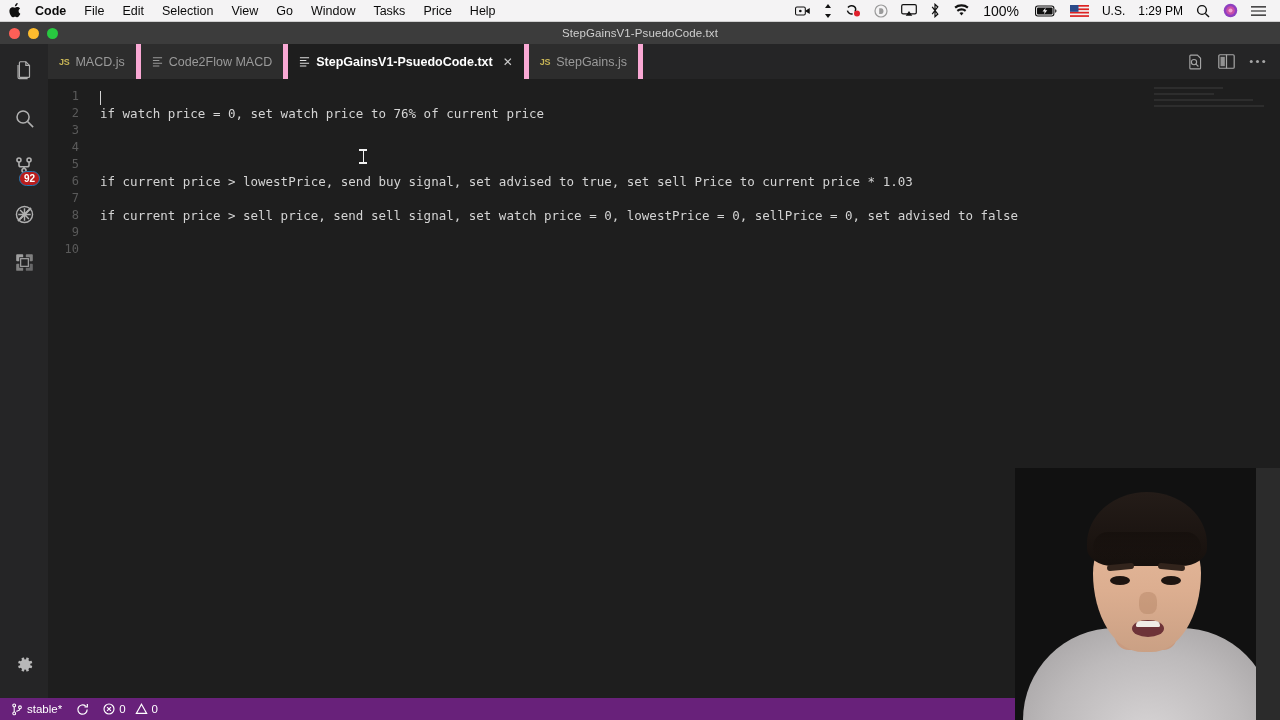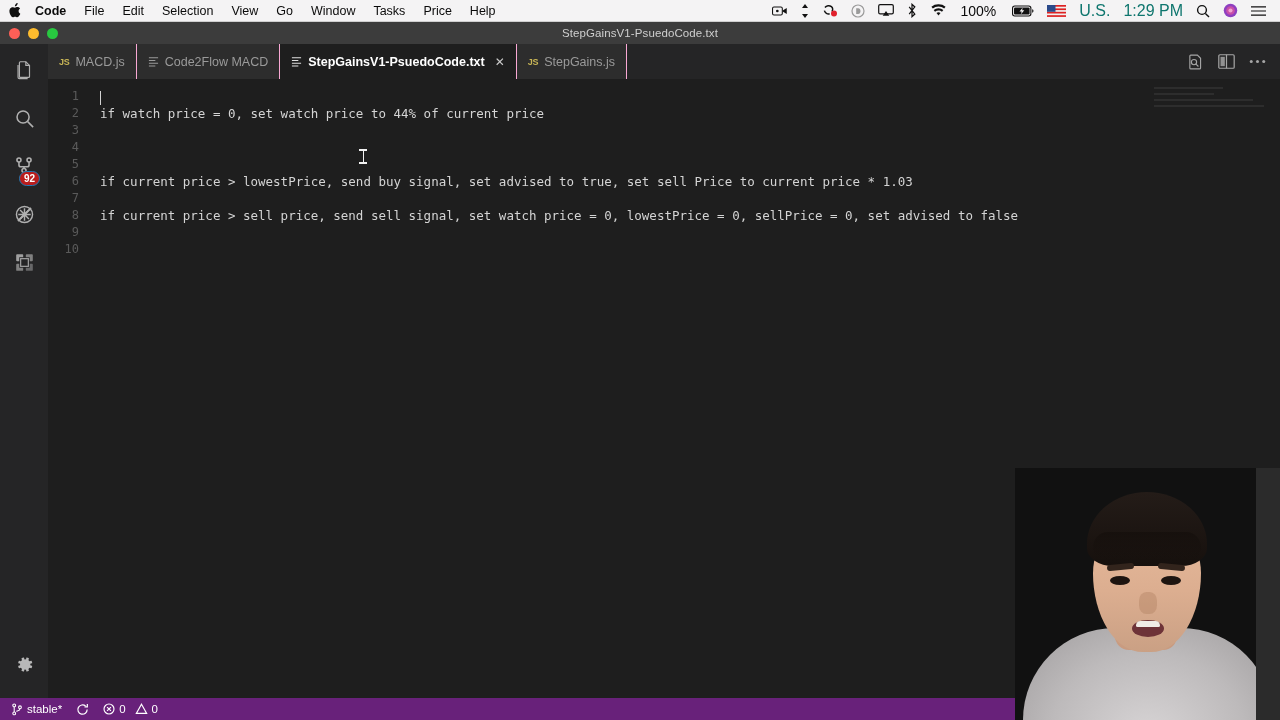--- a/index.html
+++ b/index.html
@@ -29,21 +29,21 @@
     padding: 0 9px; height: 100%;
     display: flex; align-items: center;
     white-space: nowrap;
   }
   .menu-item.bold { font-weight: bold; }
   .macbar-right {
     margin-left: auto; display: flex; align-items: center;
     height: 100%; padding-right: 8px; gap: 1px;
   }
   .tray { padding: 0 6px; display: flex; align-items: center; height: 100%; }
-  .tray-text { font-size: 16px; color: #0f766e; white-space: nowrap; }
+  .tray-text { font-size: 12px; color: #000000; white-space: nowrap; }
   .battery-pct { font-size: 14px; padding-right: 3px; }
 
   
   .vscode {
     position: absolute; top: 22px; left: 0;
     width: 1280px; height: 698px;
     background: #1e1e1e;
   }
   .titlebar {
     position: relative; height: 22px; width: 100%;
@@ -90,21 +90,21 @@
     position: absolute; left: 48px; top: 22px;
     width: 1232px; height: 35px;
     background: #252526;
     display: flex; align-items: stretch;
   }
   .tab {
     display: flex; align-items: center; gap: 6px;
     padding: 0 11px 0 11px;
     font-size: 12.5px; color: #9a9a9a;
     background: #2d2d2d;
-    border-right: 1px solid #f9a8d4;
+    border-right: 5px solid #f9a8d4;
     white-space: nowrap; position: relative;
   }
   .tab.active { background: #1e1e1e; color: #ffffff; font-weight: bold; }
   .tab .ficon { font-size: 11px; display: flex; align-items: center; }
   .tab .js-badge { color: #c9b656; font-size: 9px; font-weight: bold; letter-spacing: -.3px; }
   .tab .close { font-size: 12px; color: #cccccc; margin-left: 4px; font-weight: normal; }
   .tabbar-fill { flex: 1; background: #252526; }
   .tabbar-actions {
     display: flex; align-items: center; gap: 14px;
     padding: 0 14px 0 10px; background: #252526;
@@ -486,21 +486,21 @@
         <div class="mm-line w4"></div>
       </div>
 
       <div class="code-area">
         <div class="line">
           <span class="lineno">1</span>
           <span class="linetext"><span class="cursor-caret"></span></span>
         </div>
         <div class="line">
           <span class="lineno">2</span>
-          <span class="linetext">if watch price = 0, set watch price to 44% of current price</span>
+          <span class="linetext">if watch price = 0, set watch price to 76% of current price</span>
         </div>
         <div class="line">
           <span class="lineno">3</span>
           <span class="linetext"></span>
         </div>
         <div class="line">
           <span class="lineno">4</span>
         </div>
         <div class="line">
           <span class="lineno">5</span>

